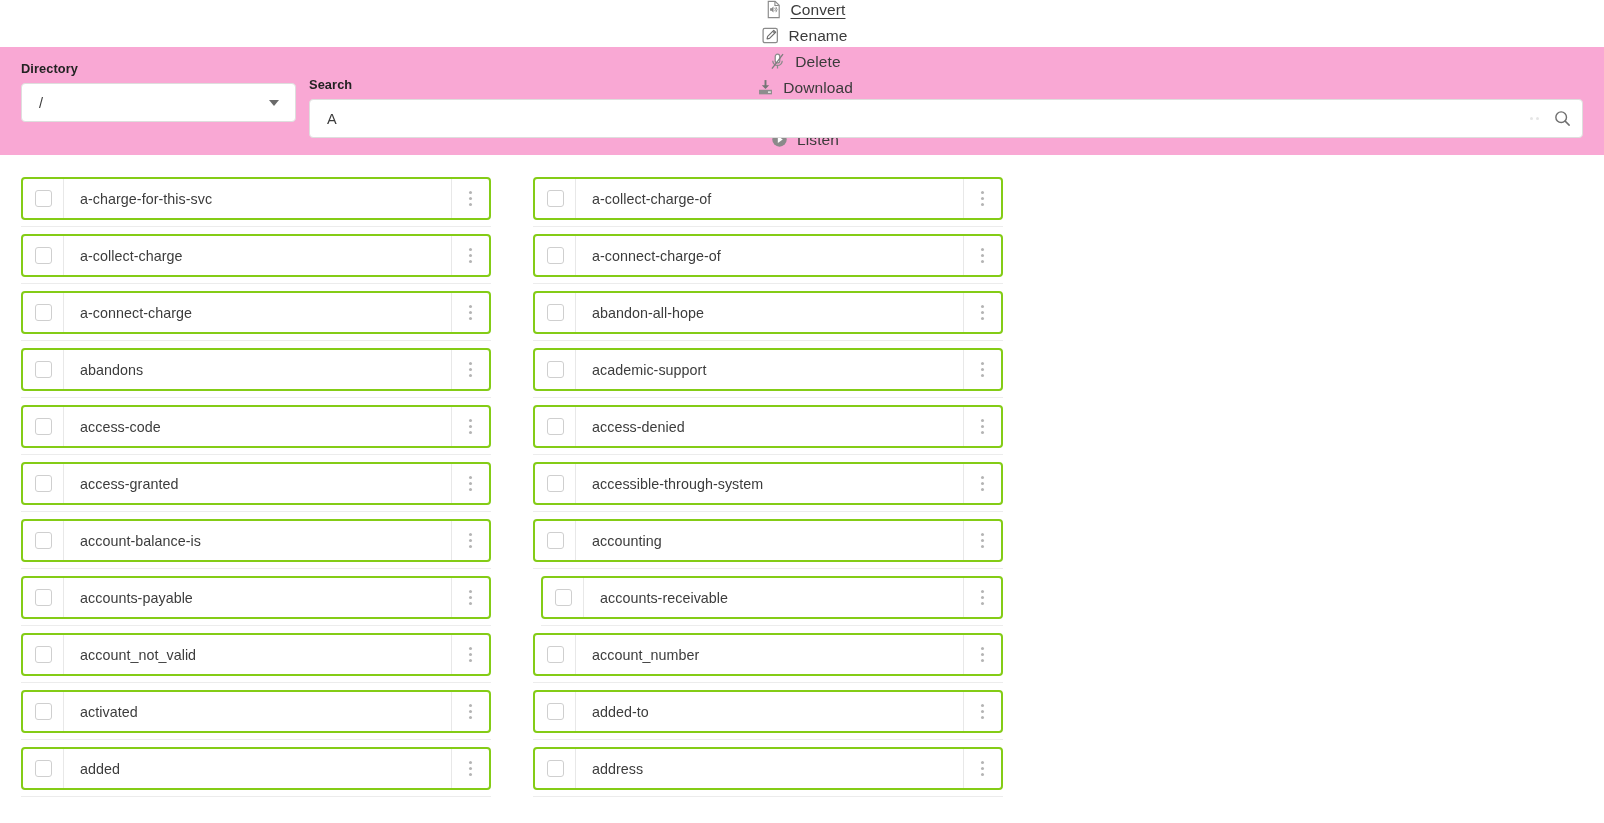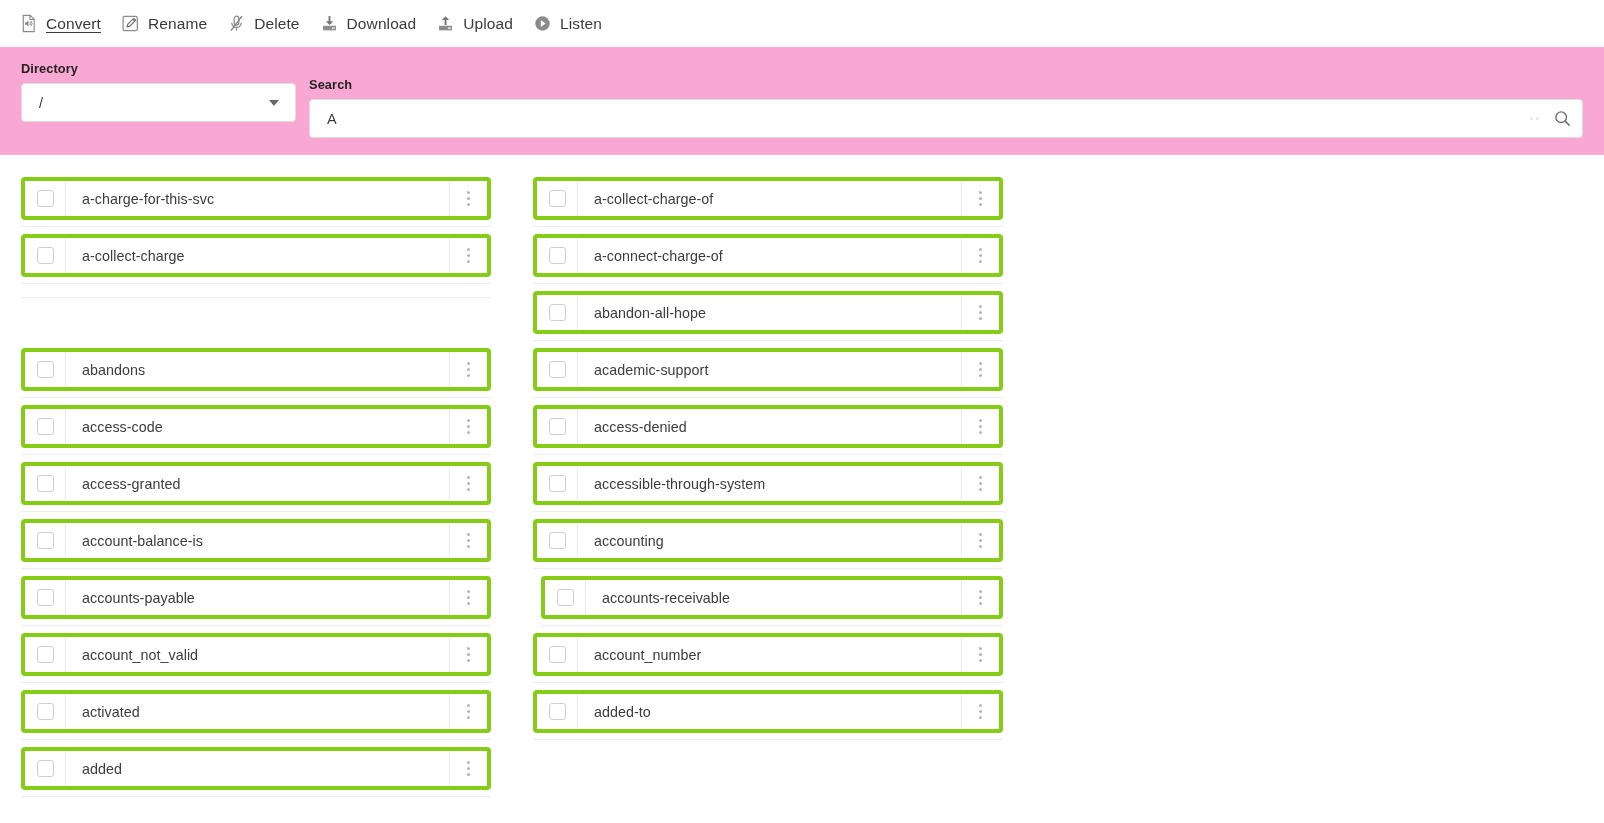--- a/index.html
+++ b/index.html
@@ -11,21 +11,22 @@
     overflow: hidden;
   }
 
   
   .toolbar {
     height: 47px;
     background: #ffffff;
     display: flex;
     align-items: center;
     padding-left: 13px;
-    gap: 0px;
+    gap: 7px;
+    flex-direction: column;
   }
   .tool-btn {
     display: flex;
     align-items: center;
     gap: 8px;
     height: 30px;
     padding: 0 14px 0 6px;
     cursor: pointer;
     background: transparent;
     border: none;
@@ -95,21 +96,21 @@
     display: grid;
     grid-template-columns: 470px 42px 470px;
     row-gap: 0px;
   }
   .cell { min-height: 57px; display: flex; align-items: flex-start; }
   .spacer { }
   .row-card {
     width: 100%;
     height: 43px;
     background: #ffffff;
-    border: 4px solid #84cc16;
+    border: 2px solid #84cc16;
     border-radius: 4px;
     display: flex;
     align-items: stretch;
     overflow: hidden;
   }
   .cb-cell {
     width: 41px;
     flex: 0 0 41px;
     border-right: 1px solid #e8e8e8;
     display: flex;
@@ -331,20 +332,33 @@
                 <i></i>
                 <i></i>
               </div>
             </div>
           </div>
           <div class="divider"></div>
         </div>
       </div>
       <div class="cell">
         <div style="width: 100%;">
+          <div class="row-card">
+            <div class="cb-cell">
+              <div class="cb"></div>
+            </div>
+            <div class="name-cell">a-connect-charge</div>
+            <div class="menu-cell">
+              <div class="kebab">
+                <i></i>
+                <i></i>
+                <i></i>
+              </div>
+            </div>
+          </div>
           <div class="divider"></div>
         </div>
       </div>
       <div class="spacer"></div>
       <div class="cell">
         <div style="width: 100%;">
           <div class="row-card">
             <div class="cb-cell">
               <div class="cb"></div>
             </div>
@@ -631,14 +645,32 @@
                 <i></i>
                 <i></i>
                 <i></i>
               </div>
             </div>
           </div>
           <div class="divider"></div>
         </div>
       </div>
       <div class="spacer"></div>
+      <div class="cell">
+        <div style="width: 100%;">
+          <div class="row-card">
+            <div class="cb-cell">
+              <div class="cb"></div>
+            </div>
+            <div class="name-cell">address</div>
+            <div class="menu-cell">
+              <div class="kebab">
+                <i></i>
+                <i></i>
+                <i></i>
+              </div>
+            </div>
+          </div>
+          <div class="divider"></div>
+        </div>
+      </div>
     </div>
 </div>
 
 </body></html>

